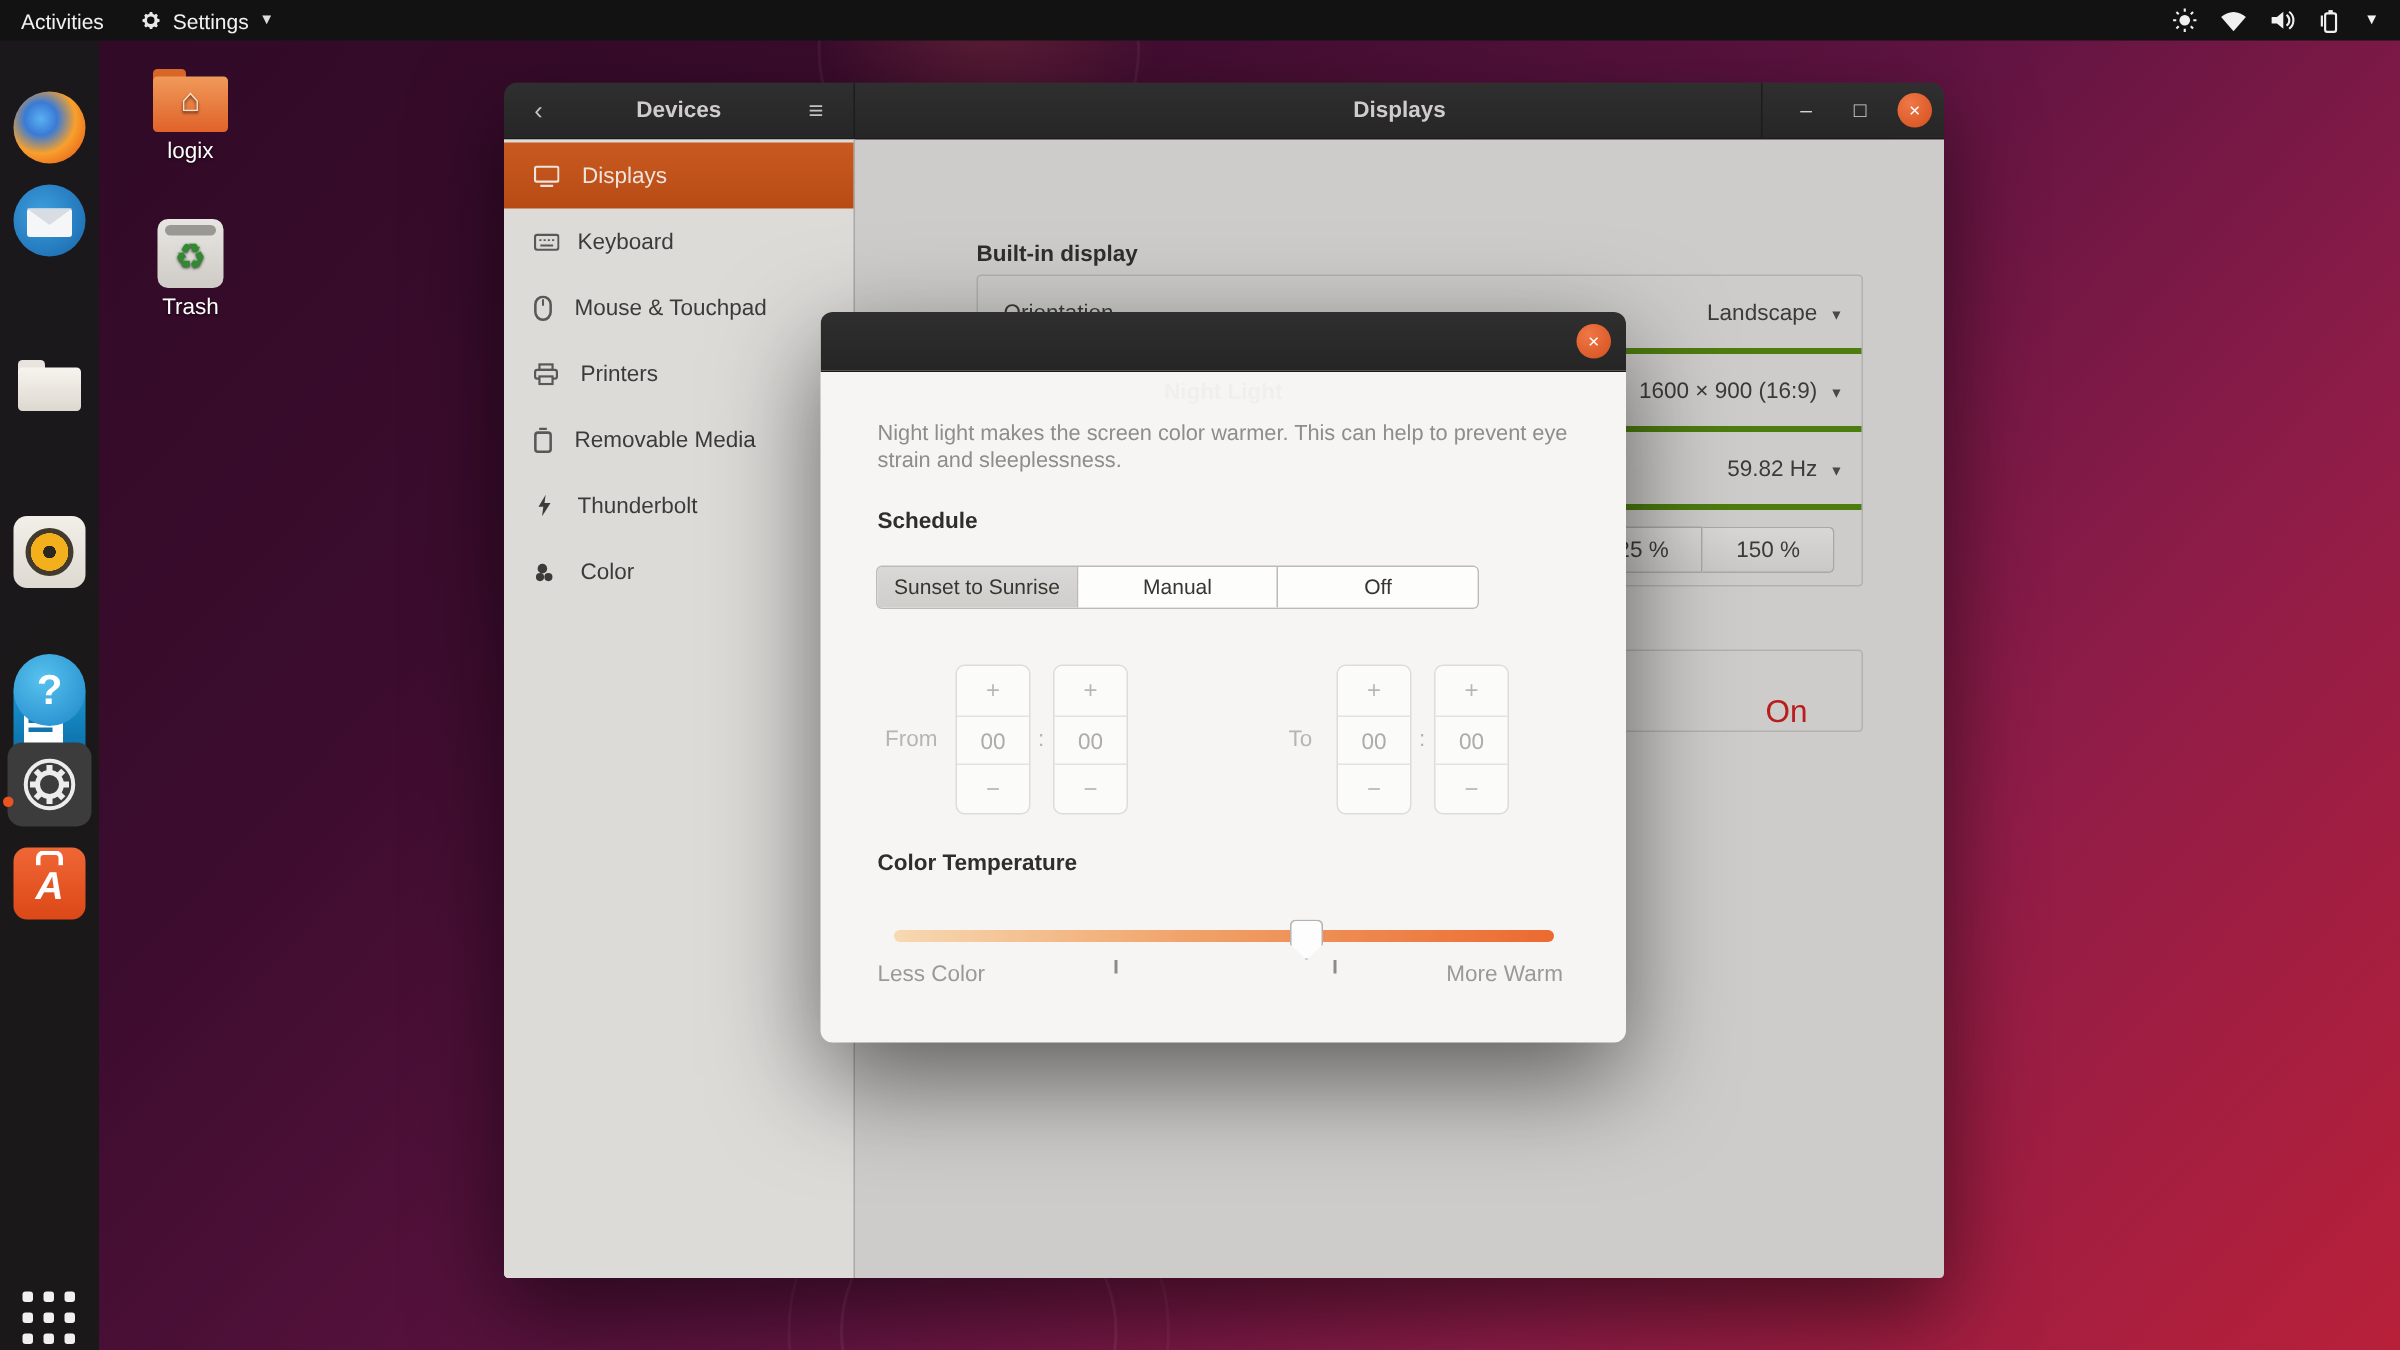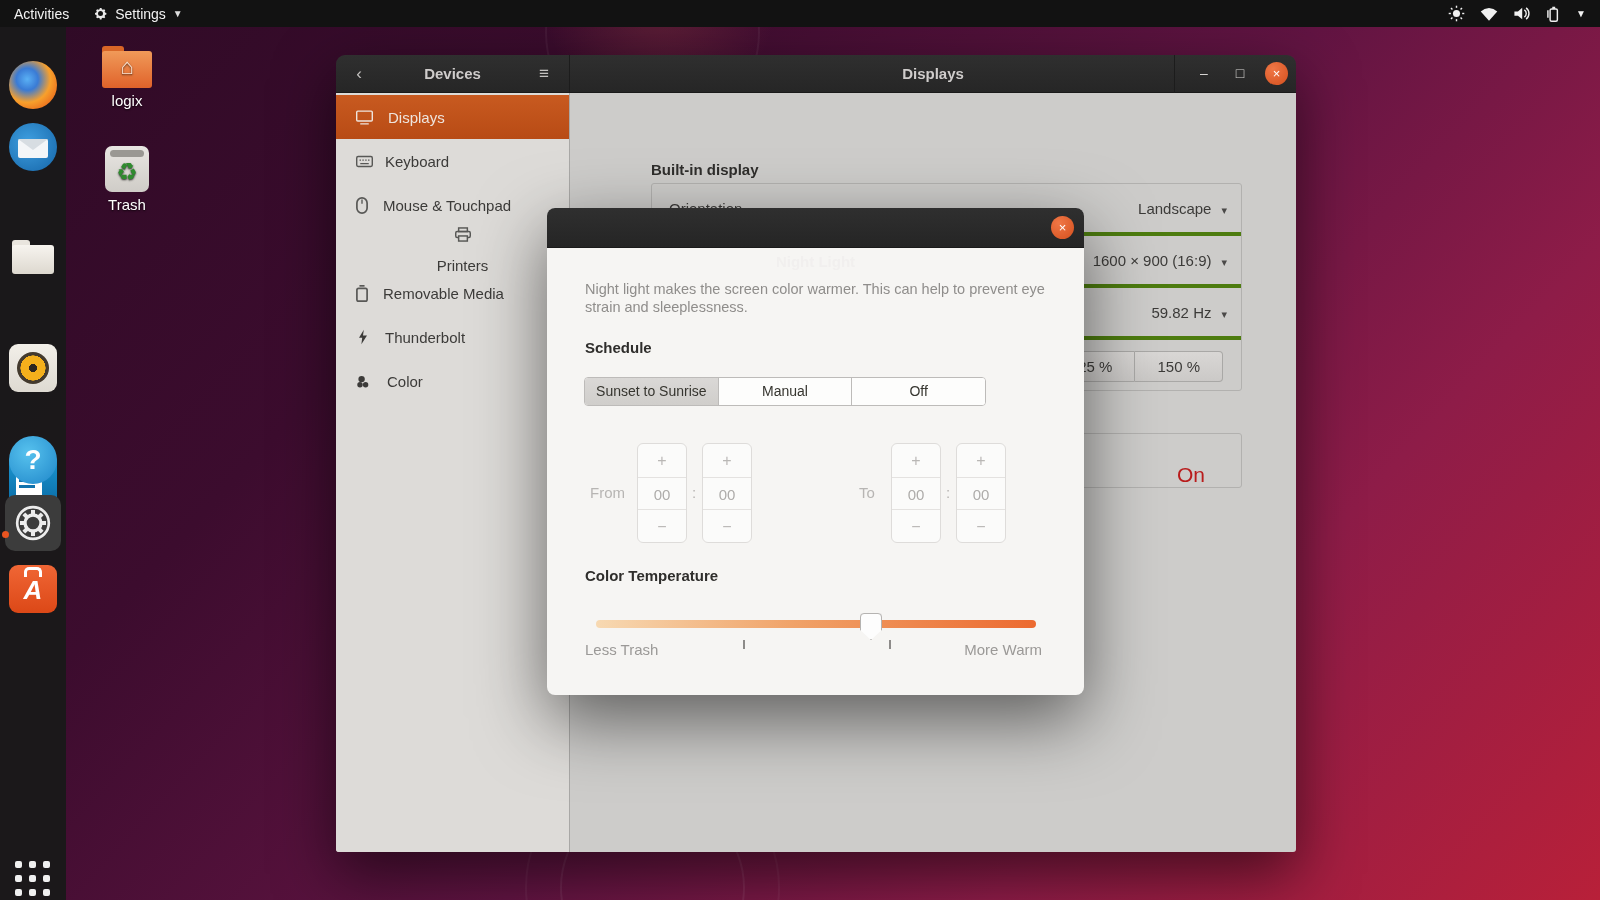--- a/index.html
+++ b/index.html
@@ -298,21 +298,21 @@
           </svg>
           <span>Keyboard</span>
         </div>
         <div class="side-item" style="top:90px;">
           <svg width="12" height="17" viewBox="0 0 14 20">
             <rect x="1" y="1" width="12" height="18" rx="6" fill="none" stroke="#585856" stroke-width="2"></rect>
             <line x1="7" y1="3" x2="7" y2="8" stroke="#585856" stroke-width="1.6"></line>
           </svg>
           <span>Mouse &amp; Touchpad</span>
         </div>
-        <div class="side-item" style="top:134px;flex-direction:column;">
+        <div class="side-item" style="top:134px;">
           <svg width="16" height="15" viewBox="0 0 22 20">
             <rect x="5" y="1" width="12" height="5" fill="none" stroke="#585856" stroke-width="2"></rect>
             <rect x="1" y="6" width="20" height="8" rx="2" fill="none" stroke="#585856" stroke-width="2"></rect>
             <rect x="5" y="12" width="12" height="7" fill="#dddbd8" stroke="#585856" stroke-width="2"></rect>
           </svg>
           <span>Printers</span>
         </div>
         <div class="side-item" style="top:178px;">
           <svg width="12" height="17" viewBox="0 0 14 20">
             <rect x="1" y="4" width="12" height="15" rx="2" fill="none" stroke="#585856" stroke-width="2"></rect>
@@ -411,17 +411,17 @@
       <div class="val">00</div>
       <div class="minus">−</div>
     </div>
 
     <div id="ct-label">Color Temperature</div>
     <div id="slider">
       <div class="tick" id="tick1"></div>
       <div class="tick" id="tick2"></div>
       <div id="handle"></div>
     </div>
-    <div id="less-warm">Less Trash</div>
+    <div id="less-warm">Less Color</div>
     <div id="more-warm">More Warm</div>
   </div>
 
 </div>
 
 </body></html>

